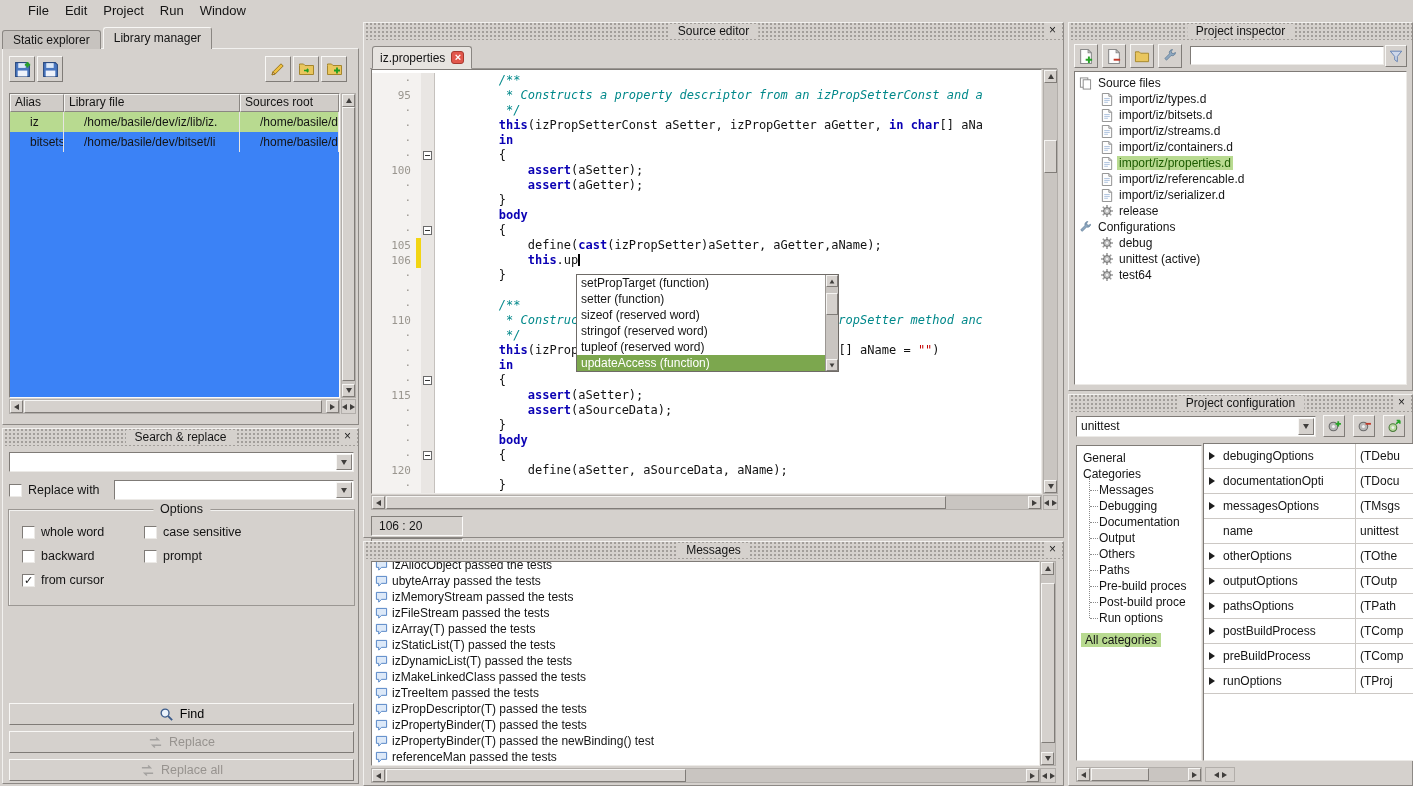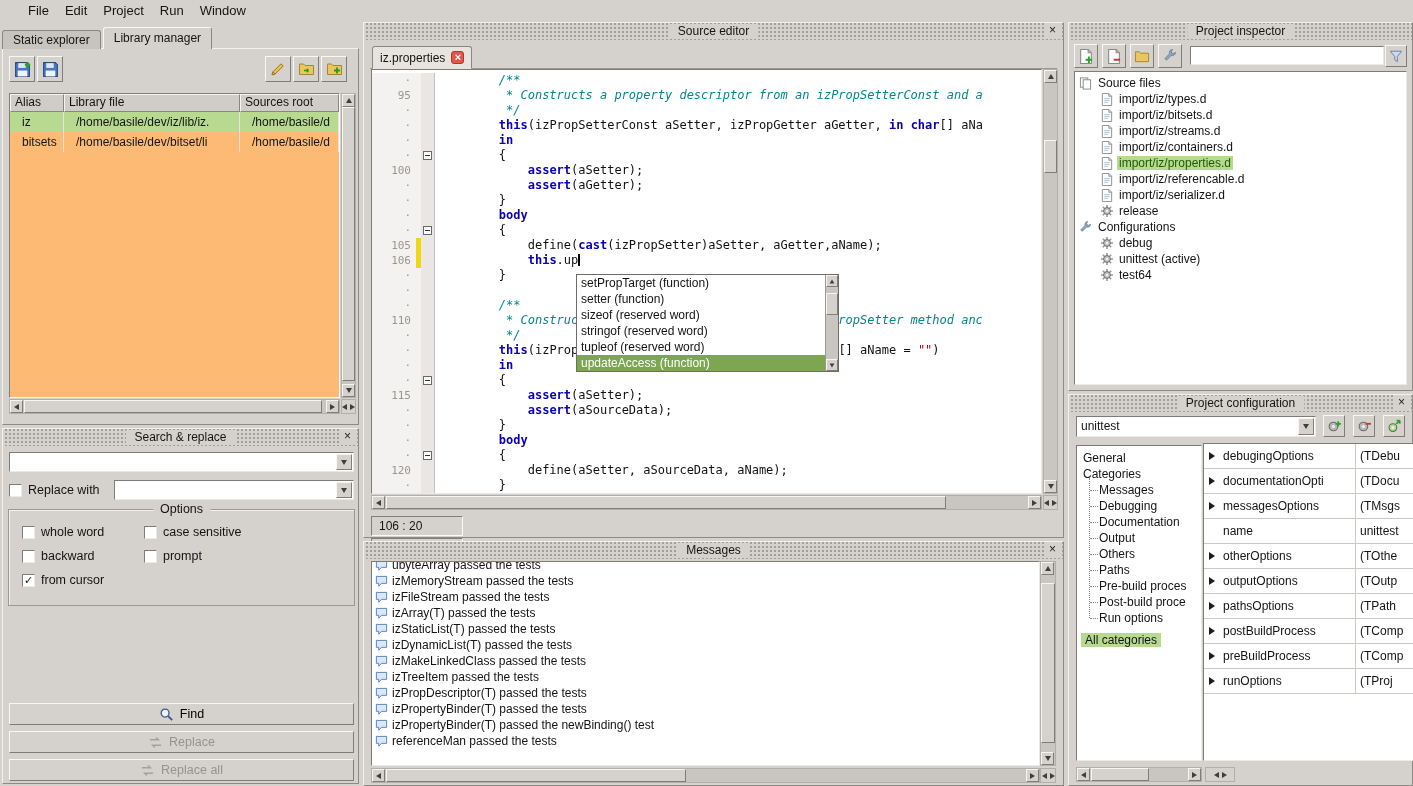--- a/index.html
+++ b/index.html
@@ -33,27 +33,27 @@
   
   #menubar{position:absolute;left:0;top:0;width:1413px;height:20px;display:flex;align-items:center;padding-left:20px;}
   .menu-item{padding:1px 8px;font-size:13px;}
   
   #left-tabs{position:absolute;left:2px;top:27px;height:22px;display:flex;align-items:flex-end;z-index:3;}
   .ltab{height:19px;line-height:18px;padding:0 10px;background:#c7c3bf;border:1px solid #8a8682;border-bottom:none;border-radius:3px 3px 0 0;margin-right:2px;font-size:12px;}
   .ltab.active{height:22px;line-height:21px;background:#d5d1cd;border-color:#f8f7f5 #8a8682 #d5d1cd #f8f7f5;}
   
   #panel-library{left:2px;top:48px;width:357px;height:377px;}
   .tbtn{position:absolute;width:26px;height:26px;display:flex;align-items:center;justify-content:center;}
-  .ltable{position:absolute;left:6px;top:44px;width:331px;height:305px;background:#fdba74;border:1px solid;border-color:#827e7a #fbfaf9 #fbfaf9 #827e7a;overflow:hidden;}
+  .ltable{position:absolute;left:6px;top:44px;width:331px;height:305px;background:#3b82f6;border:1px solid;border-color:#827e7a #fbfaf9 #fbfaf9 #827e7a;overflow:hidden;}
   .lhead{display:flex;height:18px;}
   .lhc{background:#d0ccc8;border:1px solid;border-color:#f5f4f2 #8a8682 #8a8682 #f5f4f2;font-size:12px;padding:0 4px;line-height:15px;overflow:hidden;white-space:nowrap;}
   .w1{width:54px;flex:none;}.w2{width:176px;flex:none;}.w3{flex:1;}
   .lrow{display:flex;height:20px;line-height:20px;font-size:12px;}
   .lrow.sel{background:#b8da90;}
-  .lc{padding:0 12px;overflow:hidden;white-space:nowrap;border-right:1px solid #e7e5e2;}
+  .lc{padding:0 20px;overflow:hidden;white-space:nowrap;border-right:1px solid #e7e5e2;}
   
   #panel-search{left:2px;top:428px;width:357px;height:356px;}
   .combo{position:relative;background:#fff;border:1px solid;border-color:#7f7b77 #eceae7 #eceae7 #7f7b77;}
   .combo .cbtn{position:absolute;right:1px;top:1px;bottom:1px;width:16px;background:#d5d1cd;border:1px solid;border-color:#f8f7f5 #827e7a #827e7a #f8f7f5;display:flex;align-items:center;justify-content:center;}
   .combo input{position:absolute;left:2px;top:1px;right:18px;bottom:1px;border:none;outline:none;font:12px "Liberation Sans",sans-serif;background:#fff;}
   .combo .cval{position:absolute;left:4px;top:1px;line-height:17px;font-size:12px;}
   #search-combo{position:absolute;left:6px;top:23px;width:345px;height:20px;}
   #replace-row{position:absolute;left:6px;top:51px;width:345px;height:20px;display:flex;align-items:center;}
   .chk{width:13px;height:13px;background:#fff;border:1px solid;border-color:#7f7b77 #eceae7 #eceae7 #7f7b77;font-size:11px;line-height:11px;text-align:center;color:#1a1a1a;flex:none;}
   #replace-row .rlabel{margin:0 6px;font-size:12.5px;width:80px;}
@@ -396,20 +396,26 @@
 <div class="panel" id="panel-messages">
   <div class="titlebar">
     <span class="tlabel">Messages</span>
     <span class="x">×</span>
   </div>
   <div class="mbox">
       <div class="msg-row">
         <svg width="13" height="13" viewBox="0 0 14 14">
           <path d="M1.5 1.5h11v7.5H7l-3 3v-3H1.5z" fill="#dde9f8" stroke="#4d7fc4"></path>
         </svg>
+        <span>izAllocObject passed the tests</span>
+      </div>
+      <div class="msg-row">
+        <svg width="13" height="13" viewBox="0 0 14 14">
+          <path d="M1.5 1.5h11v7.5H7l-3 3v-3H1.5z" fill="#dde9f8" stroke="#4d7fc4"></path>
+        </svg>
         <span>ubyteArray passed the tests</span>
       </div>
       <div class="msg-row">
         <svg width="13" height="13" viewBox="0 0 14 14">
           <path d="M1.5 1.5h11v7.5H7l-3 3v-3H1.5z" fill="#dde9f8" stroke="#4d7fc4"></path>
         </svg>
         <span>izMemoryStream passed the tests</span>
       </div>
       <div class="msg-row">
         <svg width="13" height="13" viewBox="0 0 14 14">

